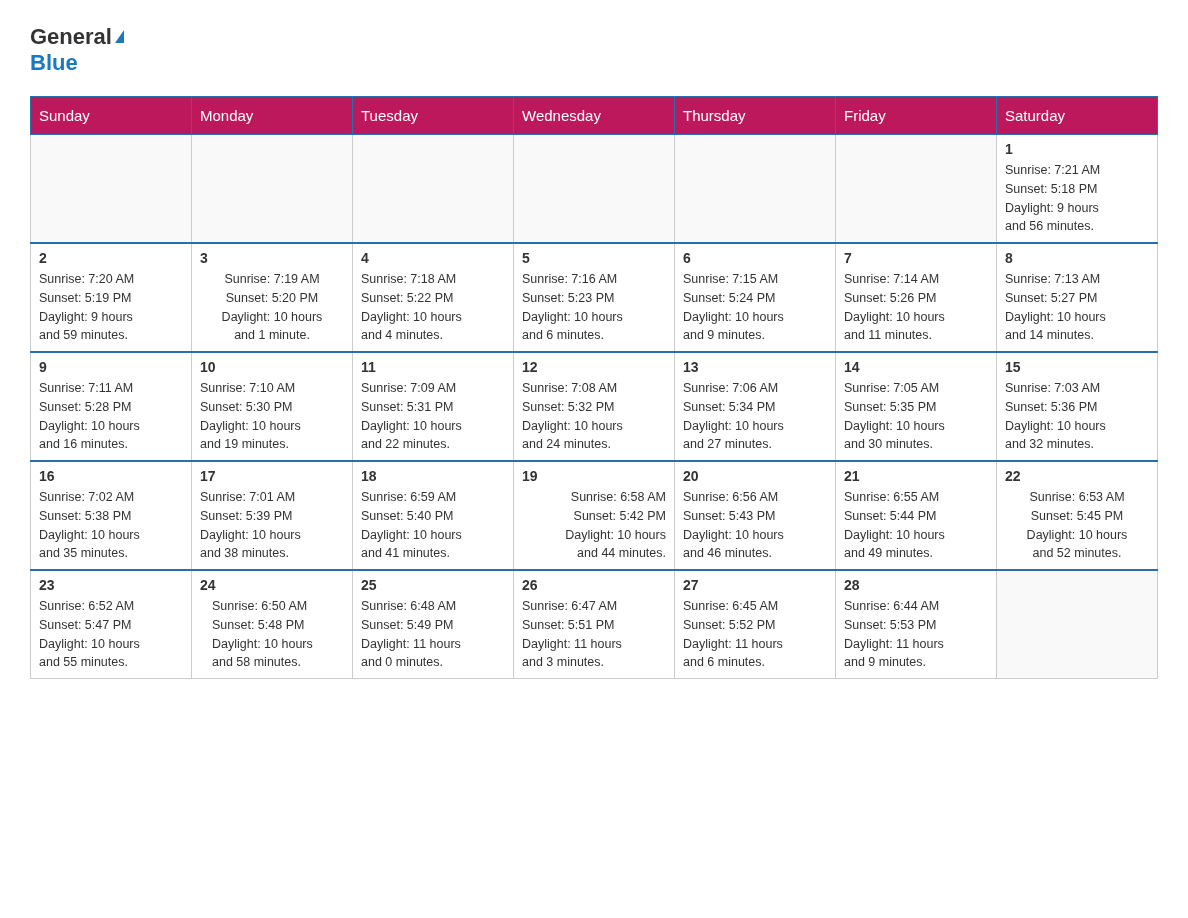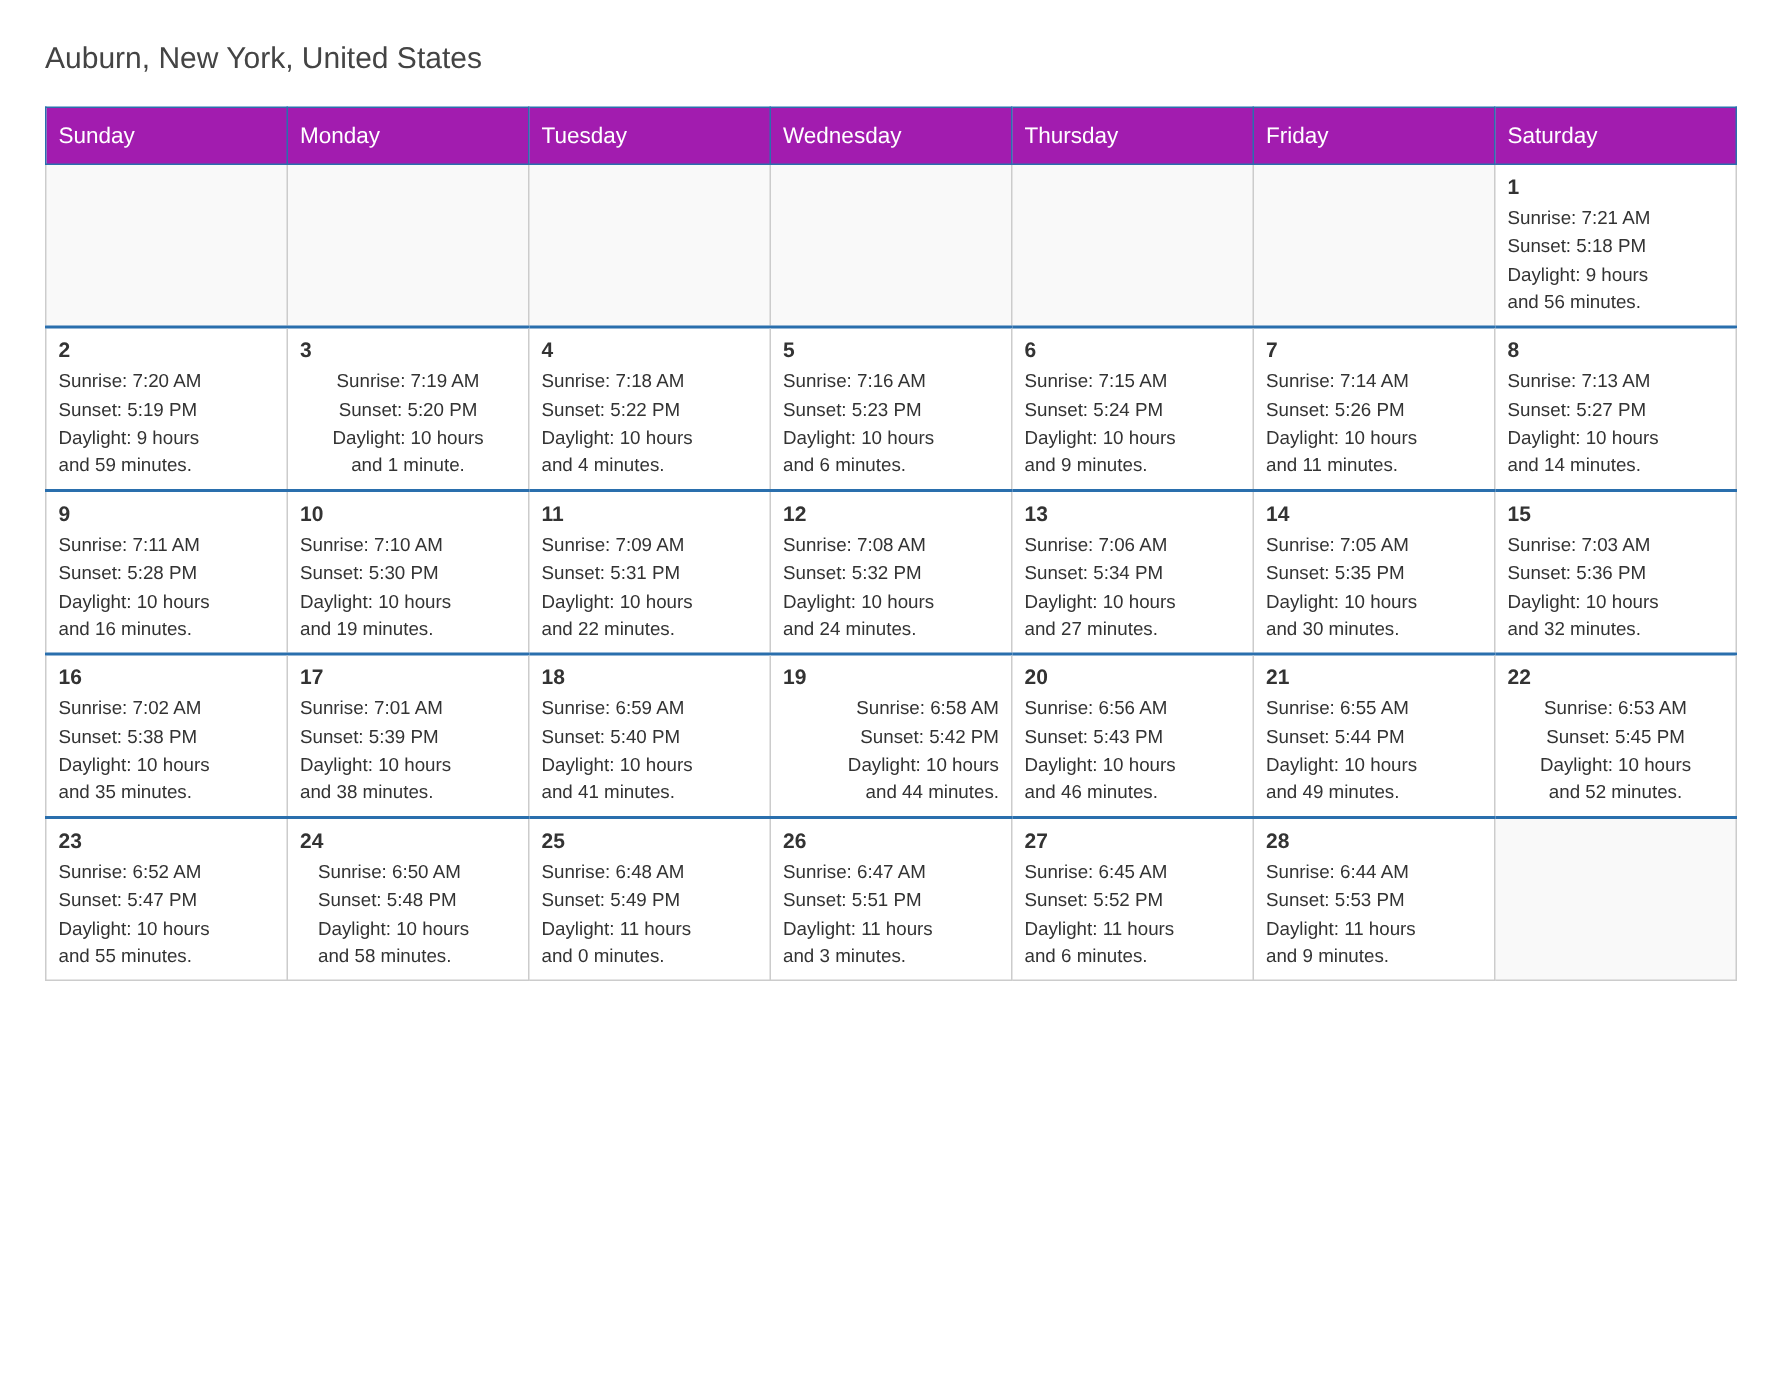--- a/index.html
+++ b/index.html
@@ -46,21 +46,21 @@
       font-size: 20px;
       color: #444;
       margin-top: 4px;
     }
     .calendar {
       width: 100%;
       border-collapse: collapse;
       border: 1px solid #ccc;
     }
     .calendar th {
-      background-color: #a21caf;
+      background-color: #be185d;
       color: #fff;
       padding: 10px 8px;
       text-align: left;
       font-size: 15px;
       font-weight: normal;
       border: 1px solid #2a6fad;
     }
     .calendar td {
       vertical-align: top;
       border: 1px solid #ccc;
@@ -85,22 +85,30 @@
       background: #f9f9f9;
     }
     .row-top-border td {
       border-top: 2px solid #2a6fad;
     }
   </style>
 </head>
 <body>
 
 <div class="header">
+  <div class="logo">
+    <div class="logo-line">
+      <span class="logo-text-general">General</span>
+      <span style="display:inline-block;width:0;height:0;border-left:9px solid transparent;border-right:0px solid transparent;border-bottom:13px solid #1a7abf;margin-left:3px;margin-bottom:2px;"></span>
+    </div>
+    <div class="logo-line">
+      <span class="logo-text-blue">Blue</span>
+    </div>
+  </div>
   <div class="title-block">
-    <div class="calendar-subtitle">Auburn, New York, United States</div>
   </div>
 </div>
 
 <table class="calendar">
   <thead>
     <tr>
     <th>Sunday</th>
         <th>Monday</th>
         <th>Tuesday</th>
         <th>Wednesday</th>

